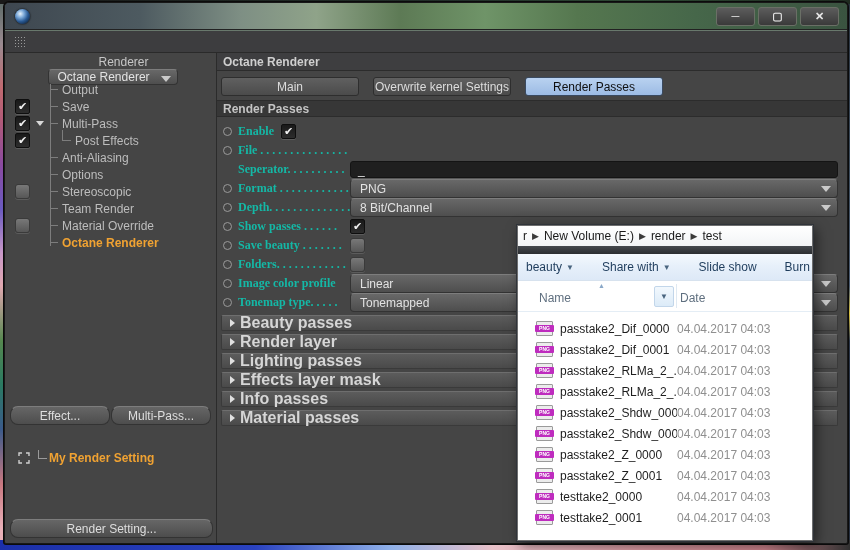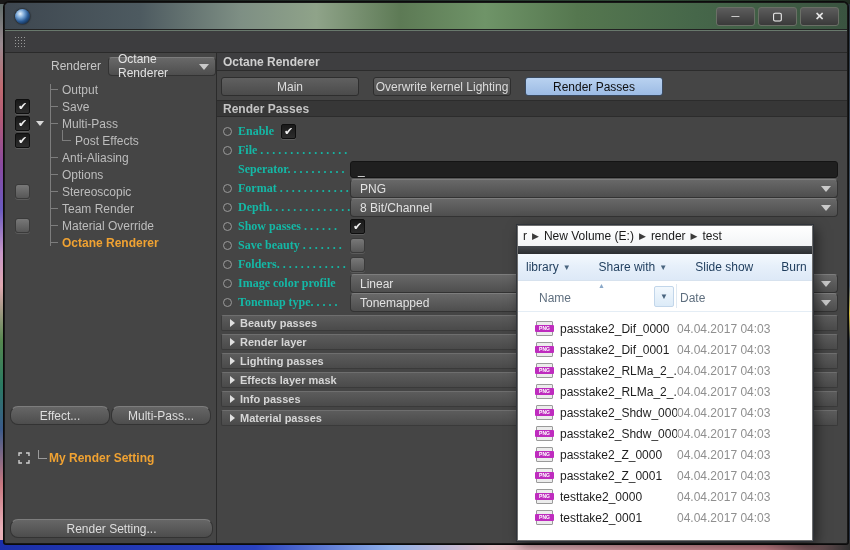--- a/index.html
+++ b/index.html
@@ -31,21 +31,21 @@
   .win-btn{width:37px;height:17px;border-radius:3px;border:1px solid #6a6f66;
     background:linear-gradient(180deg,#5c5c5c,#3a3a3a);color:#e8e8e8;font-size:11px;font-weight:bold;
     display:flex;align-items:center;justify-content:center;line-height:1;cursor:default;}
   .toolstrip{height:21px;flex:0 0 21px;background:#3d3d3f;border-top:1px solid #68786c;border-bottom:1px solid #2a2a2a;display:flex;align-items:center;}
   .grip{width:13px;height:12px;margin-left:9px;
     background-image:radial-gradient(circle,#9a9a9a 30%,transparent 32%);background-size:3px 3px;}
 
   .body-cols{flex:1;display:flex;min-height:0;position:relative;}
   
   .sidebar{width:211px;flex:0 0 211px;display:flex;flex-direction:column;position:relative;border-right:1px solid #2b2b2b;}
-  .renderer-row{height:22px;display:flex;align-items:center;padding:2px 0 0 17px;}
+  .renderer-row{height:22px;display:flex;align-items:center;padding:2px 0 0 4px;flex-direction:column;}
   .renderer-label{color:#c6c6c6;font-size:12px;margin-left:29px;margin-right:7px;}
   .dd{position:relative;height:17px;border-radius:4px;display:flex;align-items:center;
     background:linear-gradient(180deg,#686868,#4e4e4e);border:1px solid #333;border-top-color:#7d7d7d;
     color:#e2e2e2;font-size:12px;padding:0 18px 0 9px;cursor:default;}
   .dd .arr{position:absolute;right:6px;top:6px;width:0;height:0;border-left:5px solid transparent;border-right:5px solid transparent;border-top:6px solid #c9c9c9;}
   .renderer-dd{width:101px;}
 
   .tree{position:relative;margin-top:4px;}
   .rail{position:absolute;left:45px;top:3px;width:1px;background:#7d7d7d;}
   .trow{position:relative;height:17px;display:flex;align-items:center;}
@@ -94,21 +94,21 @@
     color:#e4e4e4;font-size:12px;display:flex;align-items:center;padding:0 7px;cursor:text;}
   .browse{flex:0 0 36px;margin-left:4px;height:15px;border-radius:8px;background:linear-gradient(180deg,#666,#4d4d4d);
     border:1px solid #333;border-top-color:#7d7d7d;color:#d8d8d8;font-size:11px;display:flex;align-items:center;justify-content:center;cursor:default;}
   .fsel{flex:1;}
   .enable-row .flabel{width:auto;flex:0 0 auto;margin-right:7px;}
 
   .pass-sections{margin-top:3px;}
   .pbar{height:14px;margin:0 9px 3px 4px;border-radius:2px;background:linear-gradient(180deg,#5c5c5c,#4a4a4a);
     border:1px solid #3a3a3a;border-top-color:#6e6e6e;display:flex;align-items:center;cursor:default;}
   .pbar .tri{width:0;height:0;border-top:4px solid transparent;border-bottom:4px solid transparent;border-left:5px solid #e0e0e0;margin:0 5px 0 8px;}
-  .pbar span{color:#d6d6d6;font-size:11px;font-weight:bold;}
+  .pbar span{color:#d6d6d6;font-size:16px;font-weight:bold;}
 
   
   #explorer{position:absolute;left:517px;top:225px;width:296px;height:316px;z-index:5;
     background:#fff;border:1px solid #6e6e6e;box-sizing:border-box;
     box-shadow:0 0 0 1px #30343a,3px 4px 12px rgba(0,0,0,.55);display:flex;flex-direction:column;font-family:"Liberation Sans",sans-serif;}
   .crumbbar{height:20px;flex:0 0 20px;background:linear-gradient(180deg,#ffffff,#f2f4f6);display:flex;align-items:center;
     font-size:12px;color:#1a1a1a;padding-left:2px;white-space:nowrap;overflow:hidden;}
   .crumb{padding:0 3px;cursor:default;}
   .crumb-sep{color:#3a3a3a;font-size:9px;padding:0 2px;}
   .darkstrip{height:8px;flex:0 0 8px;background:linear-gradient(180deg,#45494e,#2c2e31);}
@@ -236,21 +236,21 @@
           <div class="pill">Render Setting...</div>
         </div>
       </div>
 
       <div class="mainpanel">
         <div class="panel-header">
           <span>Octane Renderer</span>
         </div>
         <div class="tabs" id="tabs">
             <div class="tab">Main</div>
-            <div class="tab">Overwrite kernel Lighting</div>
+            <div class="tab">Overwrite kernel Settings</div>
             <div class="tab active">Render Passes</div>
           </div>
         <div class="sect-title">
           <span>Render Passes</span>
         </div>
         <div class="fields" id="fields">
             <div class="frow enable-row">
               <i class="adot"></i>
               <span class="flabel">Enable</span>
               <span class="cbx">✔</span>
@@ -364,21 +364,21 @@
         <span class="crumb-sep">▶</span>
         <span class="crumb">New Volume (E:)</span>
         <span class="crumb-sep">▶</span>
         <span class="crumb">render</span>
         <span class="crumb-sep">▶</span>
         <span class="crumb">test</span>
       </div>
     <div class="darkstrip"></div>
     <div class="cmdbar" id="cmdbar">
         <div class="cmditem" style="margin-left: 8px;">
-          <span>library</span>
+          <span>beauty</span>
           <span class="carr">▼</span>
         </div>
         <div class="cmditem" style="margin-left: 28px;">
           <span>Share with</span>
           <span class="carr">▼</span>
         </div>
         <div class="cmditem" style="margin-left: 28px;">
           <span>Slide show</span>
         </div>
         <div class="cmditem" style="margin-left: 28px;">

